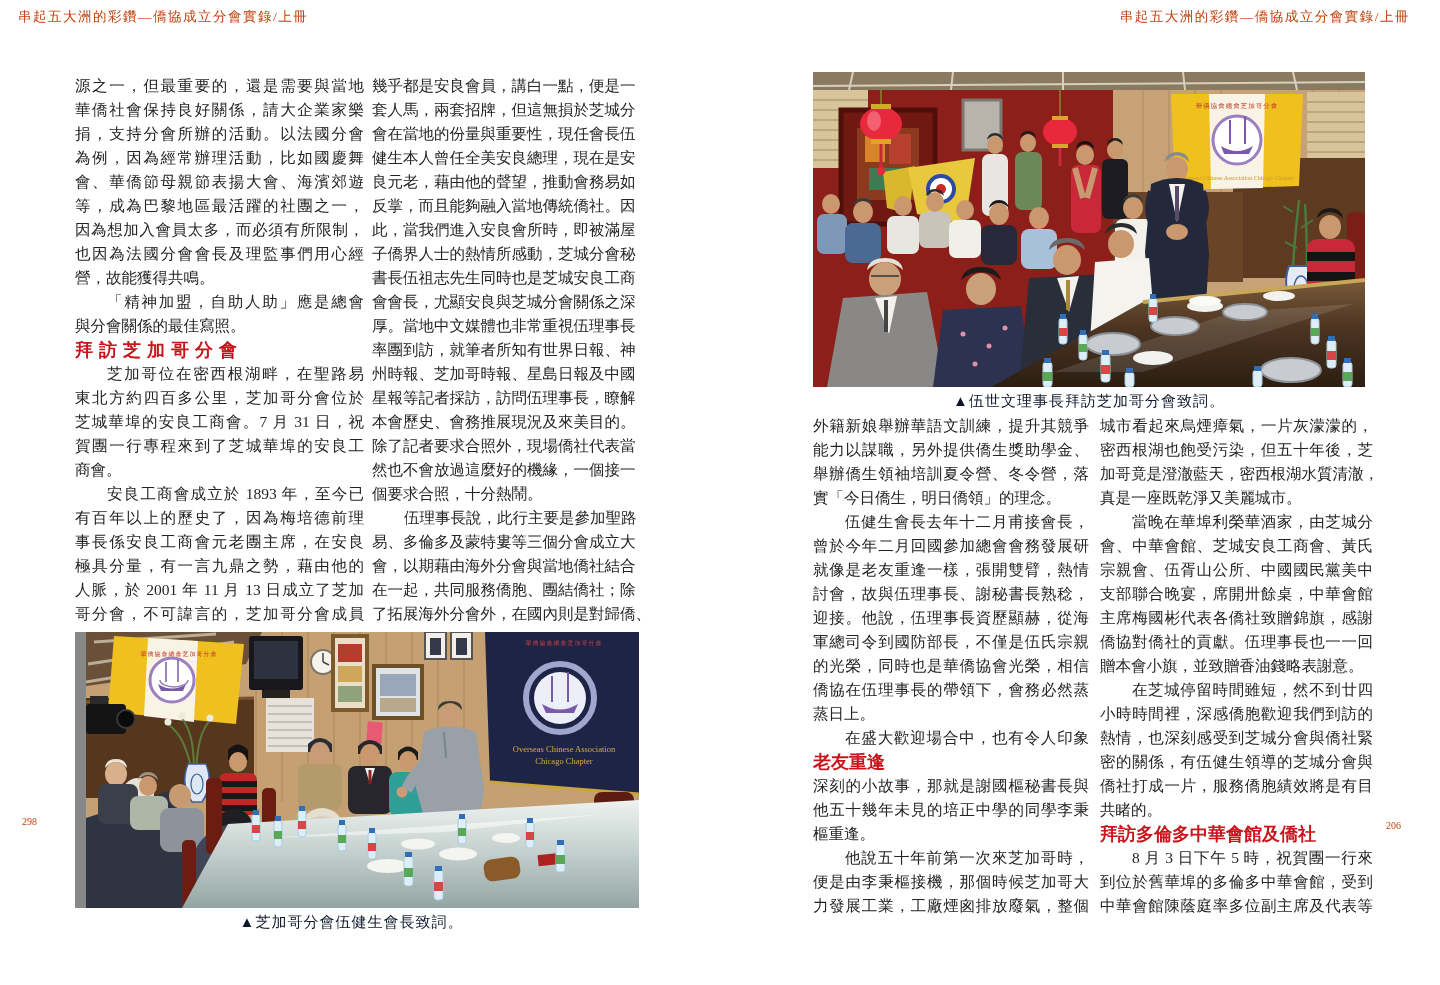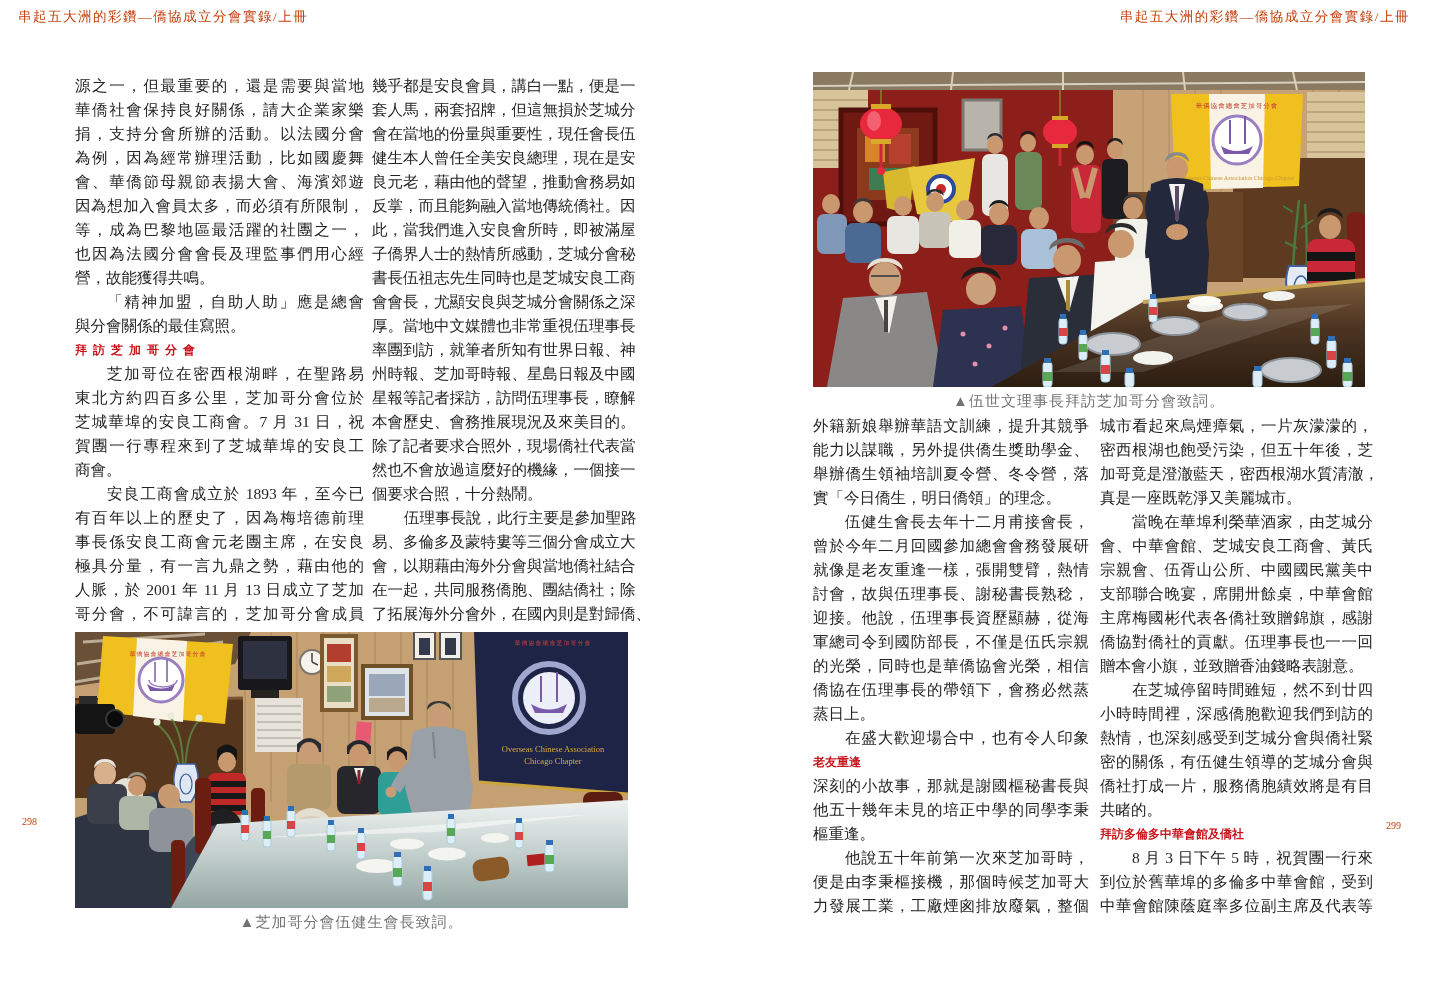--- a/index.html
+++ b/index.html
@@ -9,47 +9,47 @@
   #hdr-left{left:18px;}
   #hdr-right{right:30px;}
   .col{position:absolute;color:#242424;font-size:15.5px;}
   #l-col1{left:75px;top:74px;width:289px;}
   #l-col2{left:372px;top:74px;width:256px;}
   #r-col1{left:813px;top:414px;width:276px;}
   #r-col2{left:1100px;top:414px;width:273px;}
   .ln{height:24px;line-height:24px;white-space:nowrap;}
   .j{text-align:justify;text-align-last:justify;}
   .i{text-indent:32px;}
-  .h{color:#c8151c;font-weight:bold;font-size:12px;}
+  .h{color:#c8151c;font-weight:bold;font-size:18px;}
   .hw{letter-spacing:6px;}
   .photo{position:absolute;overflow:hidden;background:#888;}
-  #photo-left{left:75px;top:632px;width:553px;height:276px;}
+  #photo-left{left:75px;top:632px;width:553px;height:276px;padding-left:11px;}
   #photo-right{left:813px;top:72px;width:552px;height:315px;}
   .photo svg{display:block;width:100%;height:100%;}
-  .caption{position:absolute;text-align:center;color:#737373;font-size:15px;letter-spacing:1px;white-space:nowrap;}
+  .caption{position:absolute;text-align:center;color:#0f172a;font-size:15px;letter-spacing:1px;white-space:nowrap;}
   #cap-left{left:75px;top:913px;width:553px;}
   #cap-right{left:813px;top:392px;width:552px;}
   .pagenum{position:absolute;font-size:10px;color:#c2410c;}
   #pn-left{left:22px;top:816px;}
   #pn-right{left:1386px;top:820px;}
 </style>
 </head>
 <body>
 
 <div class="hdr" id="hdr-left">串起五大洲的彩鑽—僑協成立分會實錄/上冊</div>
 <div class="hdr" id="hdr-right">串起五大洲的彩鑽—僑協成立分會實錄/上冊</div>
 
 <div class="col" id="l-col1">
     <div class="ln j">源之一，但最重要的，還是需要與當地</div>
     <div class="ln j">華僑社會保持良好關係，請大企業家樂</div>
     <div class="ln j">捐，支持分會所辦的活動。以法國分會</div>
     <div class="ln j">為例，因為經常辦理活動，比如國慶舞</div>
     <div class="ln j">會、華僑節母親節表揚大會、海濱郊遊</div>
+    <div class="ln j">等，成為巴黎地區最活躍的社團之一，</div>
     <div class="ln j">因為想加入會員太多，而必須有所限制，</div>
-    <div class="ln j">等，成為巴黎地區最活躍的社團之一，</div>
     <div class="ln j">也因為法國分會會長及理監事們用心經</div>
     <div class="ln">營，故能獲得共鳴。</div>
     <div class="ln j i">「精神加盟，自助人助」應是總會</div>
     <div class="ln">與分會關係的最佳寫照。</div>
     <div class="ln h hw">拜訪芝加哥分會</div>
     <div class="ln j i">芝加哥位在密西根湖畔，在聖路易</div>
     <div class="ln j">東北方約四百多公里，芝加哥分會位於</div>
     <div class="ln j">芝城華埠的安良工商會。7 月 31 日，祝</div>
     <div class="ln j">賀團一行專程來到了芝城華埠的安良工</div>
     <div class="ln">商會。</div>
@@ -620,13 +620,13 @@
           <rect x="1" y="-4" width="7" height="5" fill="#2f6fb8"></rect>
         </g>
   </g>
 </svg>
 </div>
 
 <div class="caption" id="cap-left">▲芝加哥分會伍健生會長致詞。</div>
 <div class="caption" id="cap-right">▲伍世文理事長拜訪芝加哥分會致詞。</div>
 
 <div class="pagenum" id="pn-left">298</div>
-<div class="pagenum" id="pn-right">299</div>
+<div class="pagenum" id="pn-right">206</div>
 
 </body></html>

